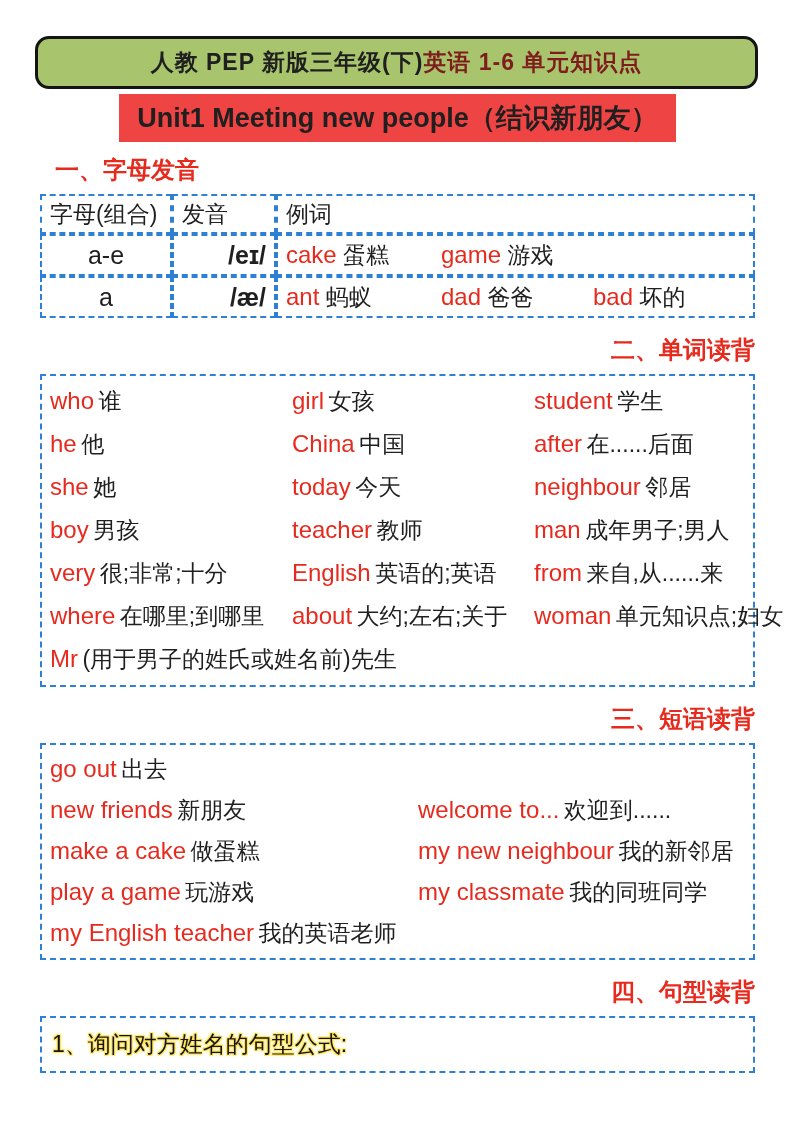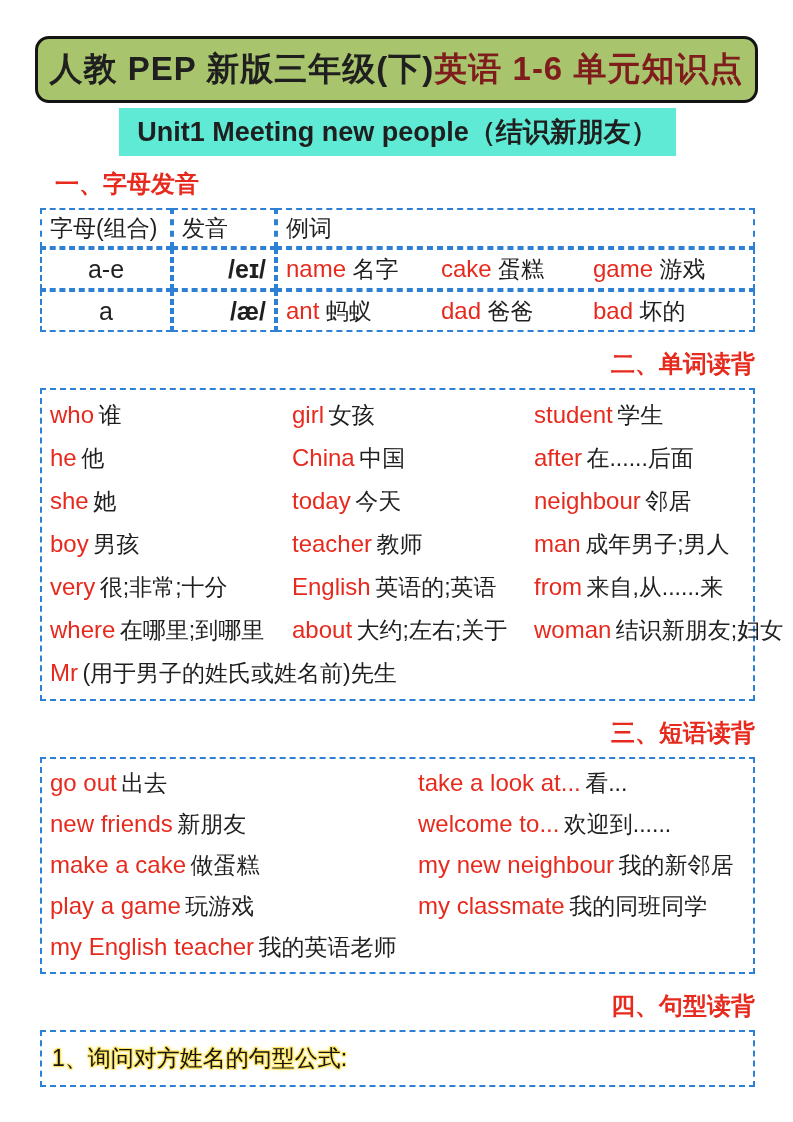--- a/index.html
+++ b/index.html
@@ -8,39 +8,39 @@
     background: #ffffff;
     font-family: "Liberation Sans", "DejaVu Sans", sans-serif;
     color: #1f1f1f;
     overflow: hidden;
   }
   .page { padding: 36px 38px 0 40px; }
 
   
   .title-box {
     margin: 0 -3px 0 -5px;
-    height: 67px;
+    height: 53px;
     background: #a8c46c;
     border: 3px solid #141414;
     border-radius: 14px;
     display: flex;
     align-items: center;
     justify-content: center;
-    font-size: 33px;
+    font-size: 23px;
     font-weight: bold;
     letter-spacing: 1px;
     white-space: nowrap;
   }
   .title-red { color: #7f1d1d; }
 
   
   .subtitle-wrap { text-align: center; margin: 5px 0 6px 0; }
   .subtitle {
     display: inline-block;
-    background: #5eead4;
+    background: #ef4444;
     padding: 6px 18px;
     font-size: 27px;
     font-weight: bold;
   }
 
   
   .sec-heading {
     color: #e72a1e;
     font-size: 24px;
     font-weight: bold;
@@ -128,21 +128,20 @@
   <div class="sec-heading">一、字母发音</div>
 
   <div class="phonics">
     <div class="cell">字母(组合)</div>
     <div class="cell">发音</div>
     <div class="cell">例词</div>
 
   <div class="cell data letters">a-e</div>
       <div class="cell data sound">/eɪ/</div>
       <div class="cell data examples">
-        <span class="pair"><span class="en">name</span> <span class="zh">名字</span></span>
         <span class="pair"><span class="en">cake</span> <span class="zh">蛋糕</span></span>
         <span class="pair"><span class="en">game</span> <span class="zh">游戏</span></span>
       </div>
       <div class="cell data letters">a</div>
       <div class="cell data sound">/æ/</div>
       <div class="cell data examples">
         <span class="pair"><span class="en">ant</span> <span class="zh">蚂蚁</span></span>
         <span class="pair"><span class="en">dad</span> <span class="zh">爸爸</span></span>
         <span class="pair"><span class="en">bad</span> <span class="zh">坏的</span></span>
       </div>
@@ -172,33 +171,32 @@
         <span class="pair"><span class="en">man</span> <span class="zh">成年男子;男人</span></span>
       </div>
       <div class="word-row">
         <span class="pair"><span class="en">very</span> <span class="zh">很;非常;十分</span></span>
         <span class="pair"><span class="en">English</span> <span class="zh">英语的;英语</span></span>
         <span class="pair"><span class="en">from</span> <span class="zh">来自,从......来</span></span>
       </div>
       <div class="word-row">
         <span class="pair"><span class="en">where</span> <span class="zh">在哪里;到哪里</span></span>
         <span class="pair"><span class="en">about</span> <span class="zh">大约;左右;关于</span></span>
-        <span class="pair"><span class="en">woman</span> <span class="zh">结识新朋友;妇女</span></span>
+        <span class="pair"><span class="en">woman</span> <span class="zh">单元知识点;妇女</span></span>
       </div>
       <div class="word-row full">
         <span class="pair"><span class="en">Mr</span> <span class="zh">(用于男子的姓氏或姓名前)先生</span></span>
       </div>
     </div>
 
   <div class="sec-heading tight">三、短语读背</div>
 
   <div class="box" id="phrases-box">
       <div class="phrase-row">
         <span class="pair"><span class="en">go out</span> <span class="zh">出去</span></span>
-        <span class="pair"><span class="en">take a look at...</span> <span class="zh">看...</span></span>
       </div>
       <div class="phrase-row">
         <span class="pair"><span class="en">new friends</span> <span class="zh">新朋友</span></span>
         <span class="pair"><span class="en">welcome to...</span> <span class="zh">欢迎到......</span></span>
       </div>
       <div class="phrase-row">
         <span class="pair"><span class="en">make a cake</span> <span class="zh">做蛋糕</span></span>
         <span class="pair"><span class="en">my new neighbour</span> <span class="zh">我的新邻居</span></span>
       </div>
       <div class="phrase-row">

